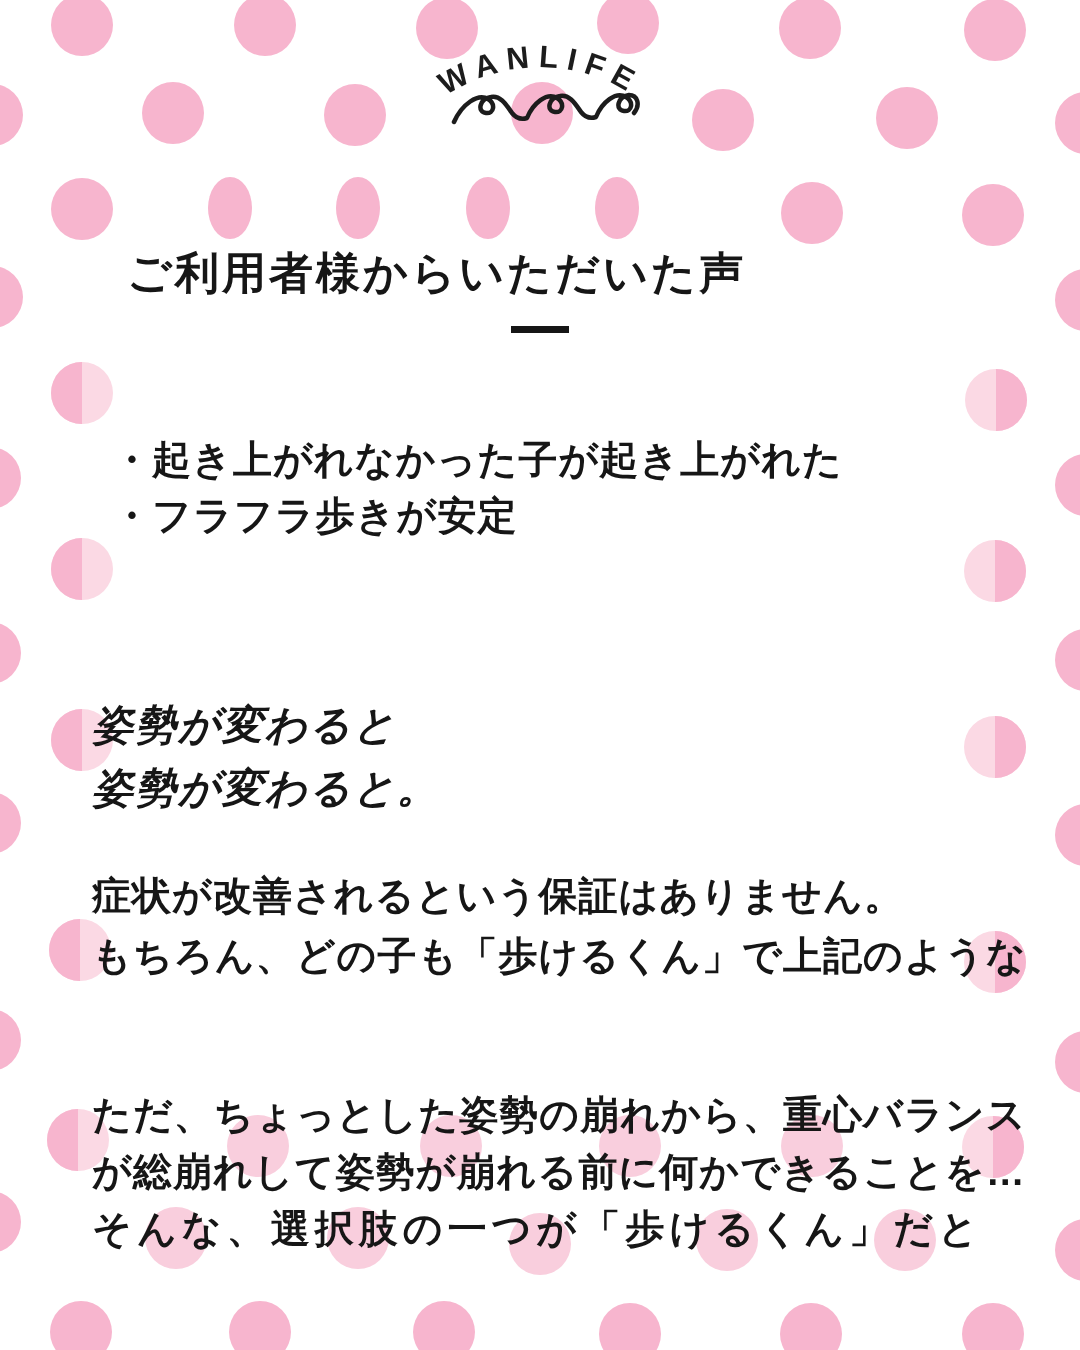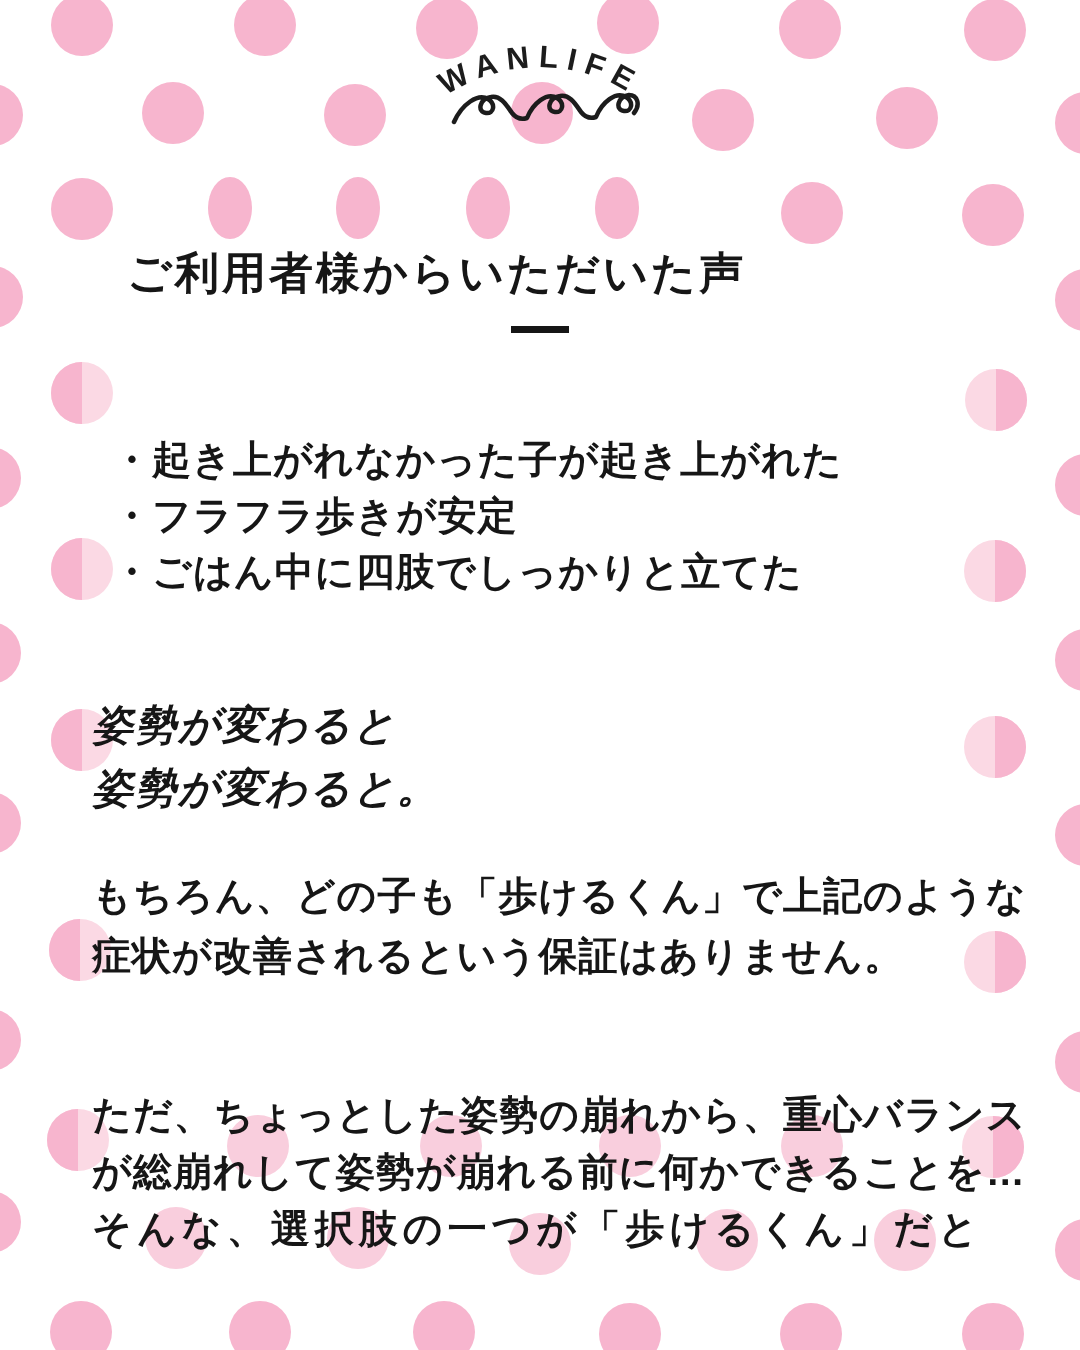--- a/index.html
+++ b/index.html
@@ -122,31 +122,30 @@
              C 615 110, 617 97, 629 95 C 637 95, 641 104, 634 113" fill="none" stroke="#1c1c1c" stroke-width="4.5" stroke-linecap="round" stroke-linejoin="round"></path>
   </svg>
 
   <h1 class="page-title">ご利用者様からいただいた声</h1>
 
   <div class="title-underline"></div>
 
   <div class="textblock bullets">
       <div class="line">・起き上がれなかった子が起き上がれた</div>
       <div class="line">・フラフラ歩きが安定</div>
-      <div class="line">・ごはん中に四肢でしっかりと立てた</div>
     </div>
 
   <div class="textblock para-1">
       <div class="line">姿勢が変わると</div>
       <div class="line">姿勢が変わると。</div>
     </div>
 
   <div class="textblock para-2">
+      <div class="line">症状が改善されるという保証はありません。</div>
       <div class="line">もちろん、どの子も「歩けるくん」で上記のような</div>
-      <div class="line">症状が改善されるという保証はありません。</div>
     </div>
 
   <div class="textblock para-3">
       <div class="line">ただ、ちょっとした姿勢の崩れから、重心バランス</div>
       <div class="line">が総崩れして姿勢が崩れる前に何かできることを…</div>
       <div class="line">そんな、選択肢の一つが「歩けるくん」だと</div>
     </div>
 
 </div>
 

